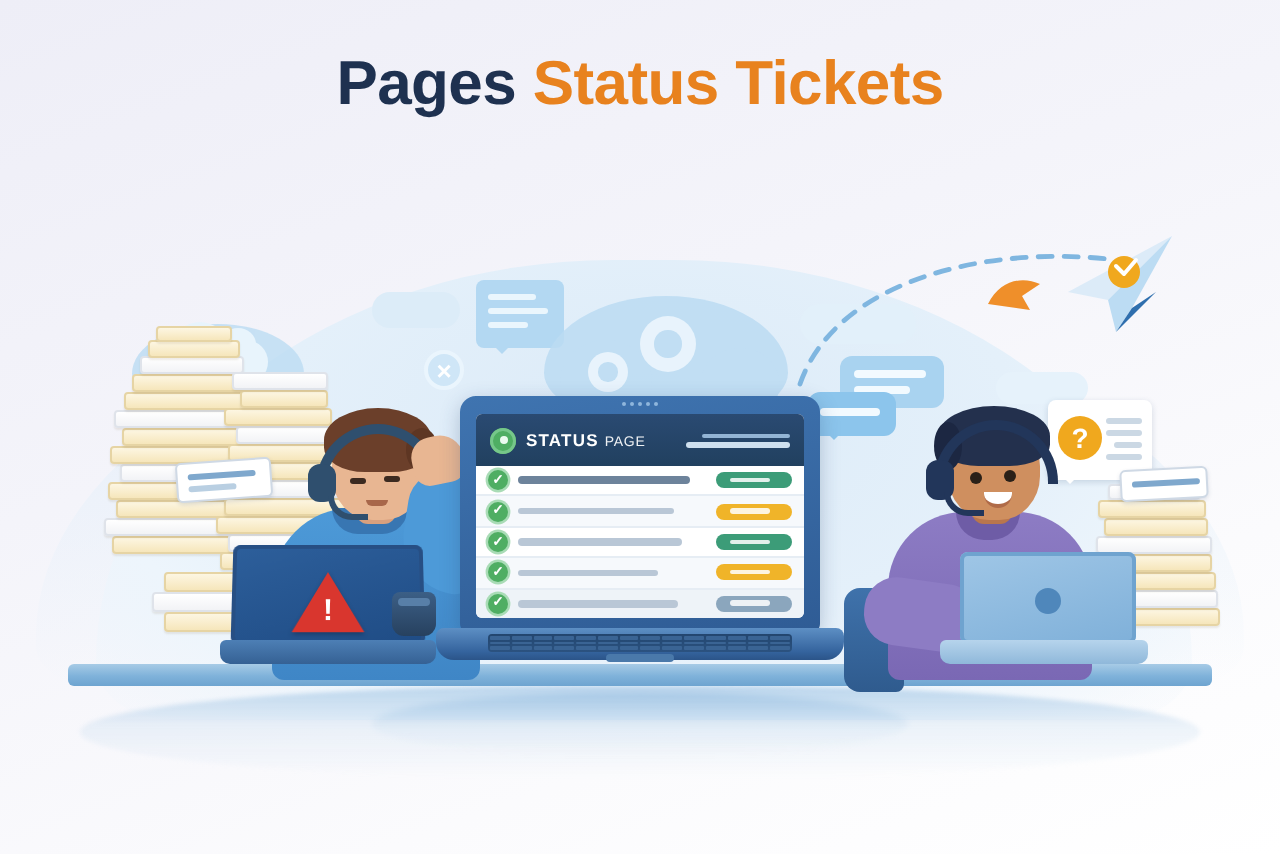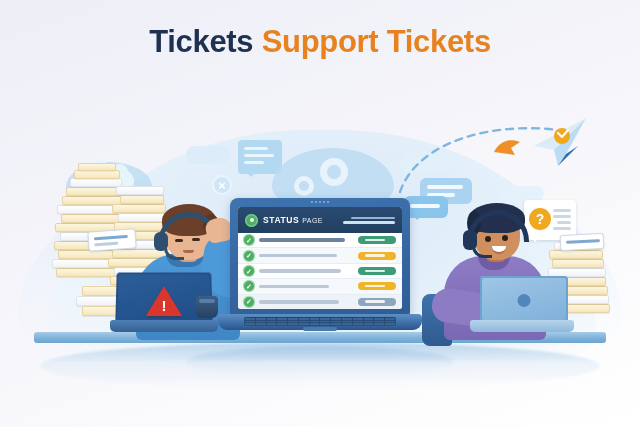--- a/index.html
+++ b/index.html
@@ -379,21 +379,21 @@
 </style>
 </head>
 <body>
 
 <div id="stage">
 
   <div class="blob2"></div>
   <div class="blob"></div>
 
   <div class="title-wrap">
-    <div class="title-line"><span>Tickets </span><span class="accent">Support Tickets</span></div>
+    <div class="title-line"><span>Pages </span><span class="accent">Status Tickets</span></div>
   </div>
 
   <div class="deco cloud-left"></div>
   <div class="deco cloud-wisp"></div>
   <div class="deco cloud-w2"></div>
   <div class="deco cloud-w3"></div>
   <div class="deco cloud-w4"></div>
 
   <div class="deco speech-card">
     <i class="ln"></i>

